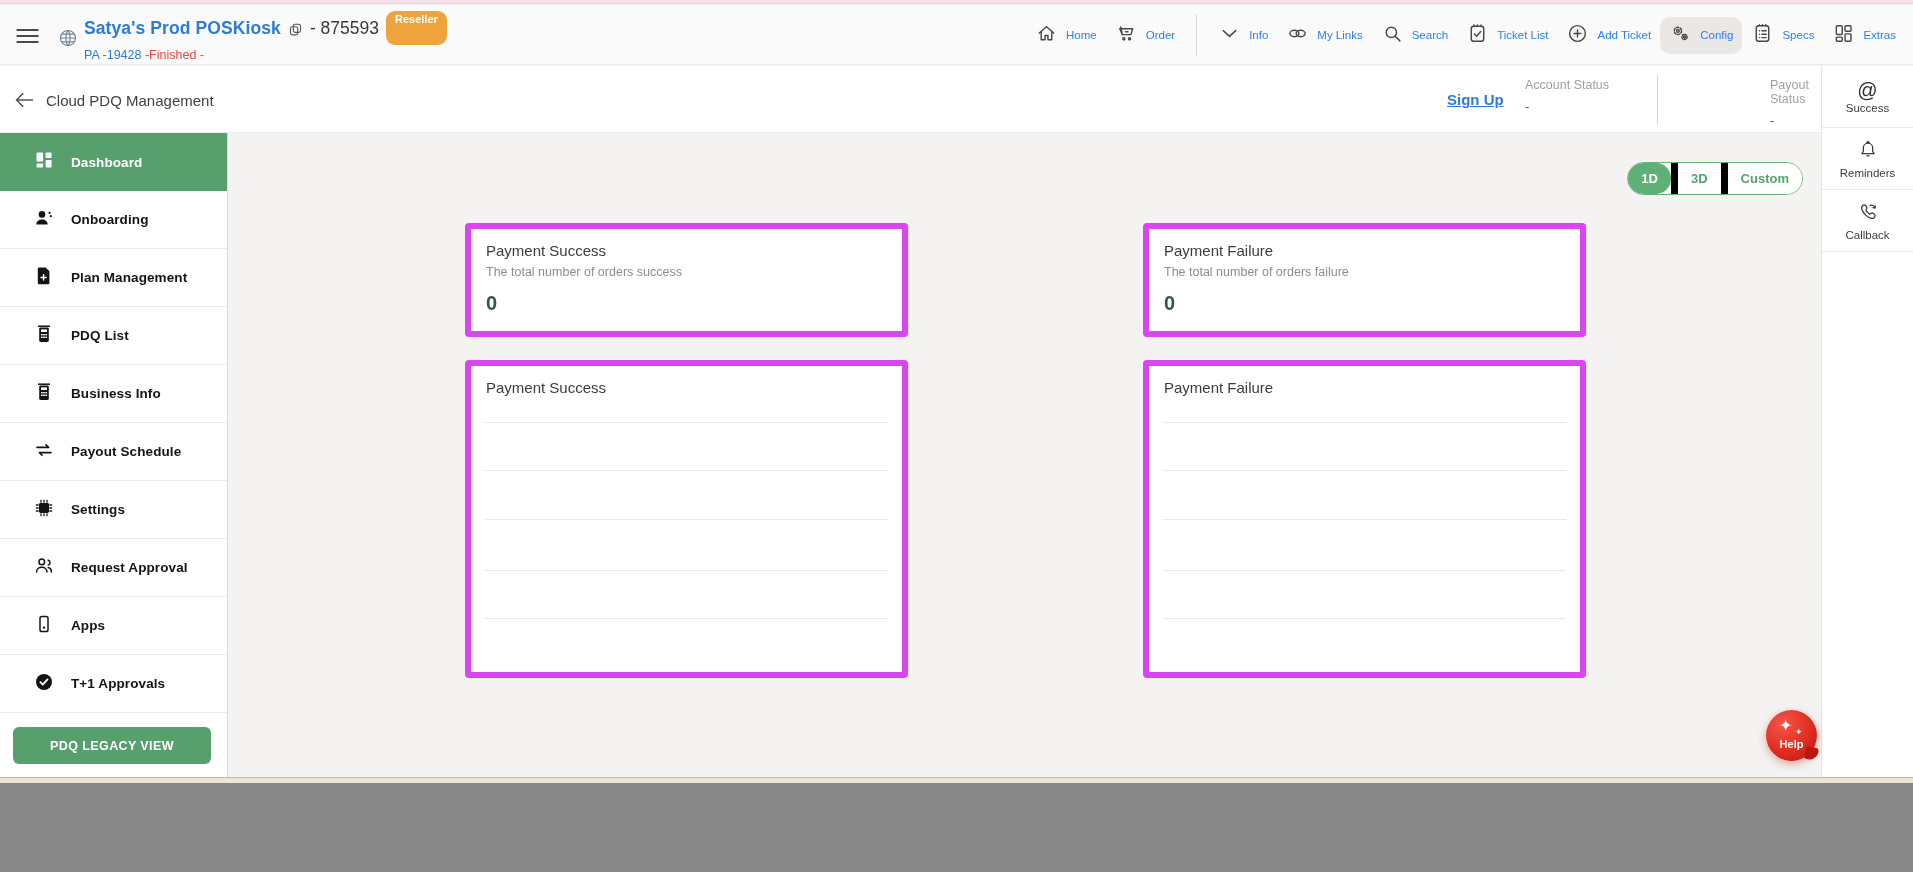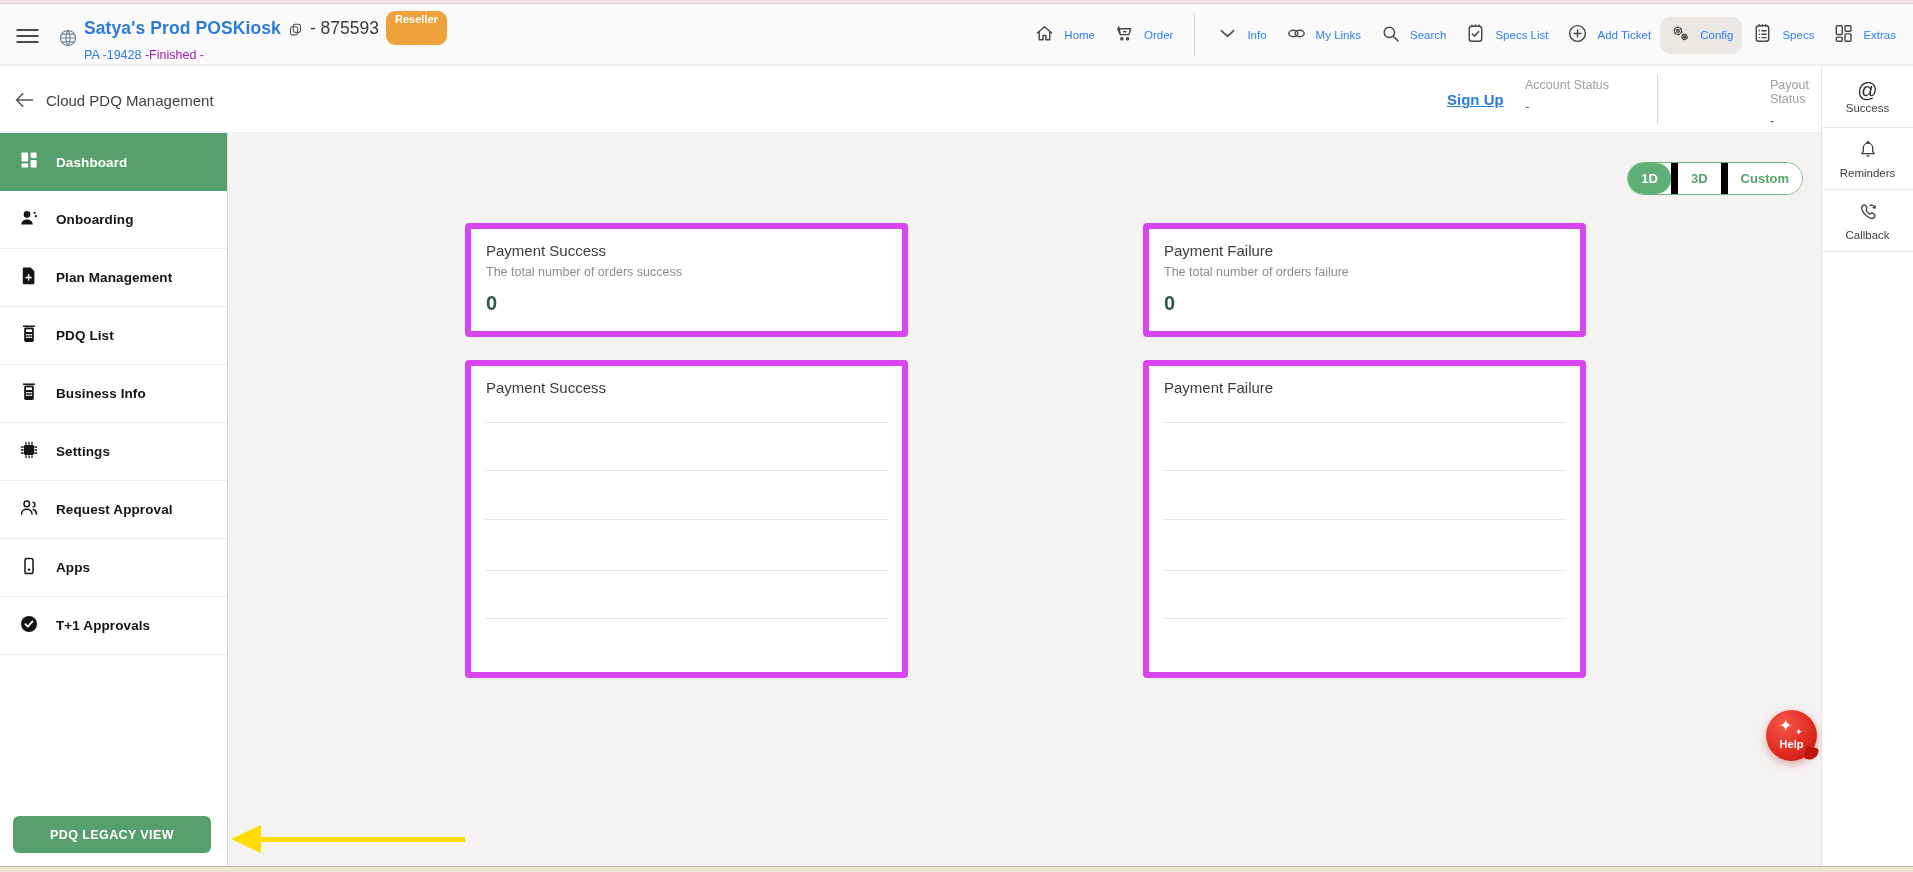--- a/index.html
+++ b/index.html
@@ -1,38 +1,38 @@
 <!DOCTYPE html>
 <html><head>
 <meta charset="utf-8">
 <style>
   * { margin:0; padding:0; box-sizing:border-box; }
   body { background:#888; font-family:"Liberation Sans", sans-serif; }
-  .screen { position:relative; width:1913px; height:872px; background:#f4f3f1; overflow:hidden;
+  .screen { position:relative; width:1913px; height:783px; background:#f4f3f1; overflow:hidden;
             font-family:"Liberation Sans", sans-serif; }
 
   
   .top-strip { position:absolute; left:0; top:0; width:100%; height:4px;
                background:#f6e2e6; border-bottom:1px solid #e9cdd3; }
 
   
   .top-header { position:absolute; left:0; top:5px; width:100%; height:60px;
                 background:#fafafa; border-bottom:1px solid #ececec; }
   .hamburger { position:absolute; left:14px; top:18px; width:26px; height:26px; cursor:pointer; }
   .globe { position:absolute; left:58px; top:23px; width:20px; height:20px; }
   .merchant-block { position:absolute; left:84px; top:6px; }
   .merchant-line1 { display:flex; align-items:center; gap:7px; }
   .merchant-name { color:#2b7cd9; font-size:17.5px; font-weight:700; letter-spacing:.1px; }
   .copy-icon { width:15px; height:15px; margin-top:2px; }
   .merchant-id { color:#3a3a3a; font-size:17.5px; font-weight:400; }
   .badge { background:#efa33c; color:#fff; font-size:11px; font-weight:700;
            border-radius:9px; padding:2px 9px 20px; }
   .merchant-line2 { margin-top:3px; font-size:12.5px; }
   .merchant-line2 .pa { color:#2b7cd9; }
-  .merchant-line2 .rest { color:#a21caf; }
+  .merchant-line2 .rest { color:#ef4444; }
 
   .top-nav { position:absolute; right:8px; top:0; height:60px; display:flex; align-items:center; }
   .nav-item { display:flex; flex-direction:row; align-items:center; justify-content:flex-start;
               gap:8px; padding:5px 9px; min-width:46px; cursor:pointer; border-radius:10px; }
   .nav-item svg { width:23px; height:23px; stroke:#474747; fill:none; stroke-width:1.5;
                   stroke-linecap:round; stroke-linejoin:round; }
   .nav-item .nav-label { font-size:11.5px; color:#2d7ff0; white-space:nowrap; }
   .nav-item.active { background:#ebe7e4; }
   .nav-divider { width:1px; height:42px; background:#d7d7d7; margin:0 12px; }
 
@@ -56,21 +56,21 @@
   .rs-item { height:62px; border-bottom:1px solid #eaeaea; display:flex; flex-direction:column;
              align-items:center; justify-content:center; gap:2px; cursor:pointer; }
   .rs-item svg { width:22px; height:22px; stroke:#3a3a3a; fill:none; stroke-width:1.4;
                  stroke-linecap:round; stroke-linejoin:round; }
   .rs-item .rs-at { font-size:20px; color:#2e2e2e; line-height:20px; }
   .rs-item .rs-label { font-size:11.5px; color:#3c3c3c; }
 
   
   .left-sidebar { position:absolute; left:0; top:133px; bottom:6px; width:228px;
                   background:#fff; border-right:1px solid #dcdcdc; }
-  .sb-item { height:58px; display:flex; align-items:center; gap:17px; padding-left:19px;
+  .sb-item { height:58px; display:flex; align-items:center; gap:17px; padding-left:34px;
              border-bottom:1px solid #ececec; cursor:pointer; color:#141414; }
   .sb-item svg { width:20px; height:20px; flex:0 0 auto; }
   .sb-item .sb-label { font-size:13.5px; font-weight:700; letter-spacing:.1px; }
   .sb-item.active { background:#57a06e; color:#fff; border-bottom:none; }
   .legacy-btn { position:absolute; left:13px; bottom:13px; width:198px; height:37px;
                 background:#57a06e; color:#fff; border:none; border-radius:6px;
                 font-size:12.5px; font-weight:700; letter-spacing:.4px; cursor:pointer;
                 font-family:"Liberation Sans", sans-serif; }
 
   
@@ -190,21 +190,21 @@
               <circle cx="10.8" cy="10.8" r="5.4"></circle>
               <path d="M15.1 15.1l4.6 4.6"></path>
             </svg></span>
         <span class="nav-label">Search</span>
       </div>
       <div class="nav-item">
         <span><svg viewBox="0 0 24 24">
               <rect x="5.5" y="4.5" width="13" height="15.5" rx="2.6"></rect>
               <path d="M8.3 4.5V3.2M12 4.5V3.2M15.7 4.5V3.2M8.8 12.6l2.3 2.3 4.2-4.9"></path>
             </svg></span>
-        <span class="nav-label">Specs List</span>
+        <span class="nav-label">Ticket List</span>
       </div>
       <div class="nav-item">
         <span><svg viewBox="0 0 24 24">
               <circle cx="12" cy="12" r="8.2"></circle>
               <path d="M12 8.4v7.2M8.4 12h7.2"></path>
             </svg></span>
         <span class="nav-label">Add Ticket</span>
       </div>
       <div class="nav-item active">
         <span><svg viewBox="0 0 24 24">
@@ -326,20 +326,26 @@
               <rect x="9.2" y="10" width="1.7" height="1.4"></rect>
               <rect x="11.4" y="10" width="1.7" height="1.4"></rect>
               <rect x="7" y="12.6" width="1.7" height="1.4"></rect>
               <rect x="9.2" y="12.6" width="1.7" height="1.4"></rect>
               <rect x="11.4" y="12.6" width="1.7" height="1.4"></rect>
             </g>
           </svg></span>
       <span class="sb-label">Business Info</span>
     </div>
     <div class="sb-item">
+      <span><svg viewBox="0 0 20 20" fill="none" stroke="currentColor" stroke-width="1.6" stroke-linecap="round" stroke-linejoin="round">
+            <path d="M3 7.4h11.6l-2.7-2.7M17 12.6H5.4l2.7 2.7"></path>
+          </svg></span>
+      <span class="sb-label">Payout Schedule</span>
+    </div>
+    <div class="sb-item">
       <span><svg viewBox="0 0 20 20">
             <rect x="5" y="5" width="10" height="10" rx="1.4" fill="currentColor"></rect>
             <g stroke="currentColor" stroke-width="1.3" stroke-linecap="round">
               <path d="M7 2.4v1.8M10 2.4v1.8M13 2.4v1.8M7 15.8v1.8M10 15.8v1.8M13 15.8v1.8M2.4 7h1.8M2.4 10h1.8M2.4 13h1.8M15.8 7h1.8M15.8 10h1.8M15.8 13h1.8"></path>
             </g>
           </svg></span>
       <span class="sb-label">Settings</span>
     </div>
     <div class="sb-item">
       <span><svg viewBox="0 0 20 20" fill="none" stroke="currentColor" stroke-width="1.5" stroke-linecap="round" stroke-linejoin="round">

